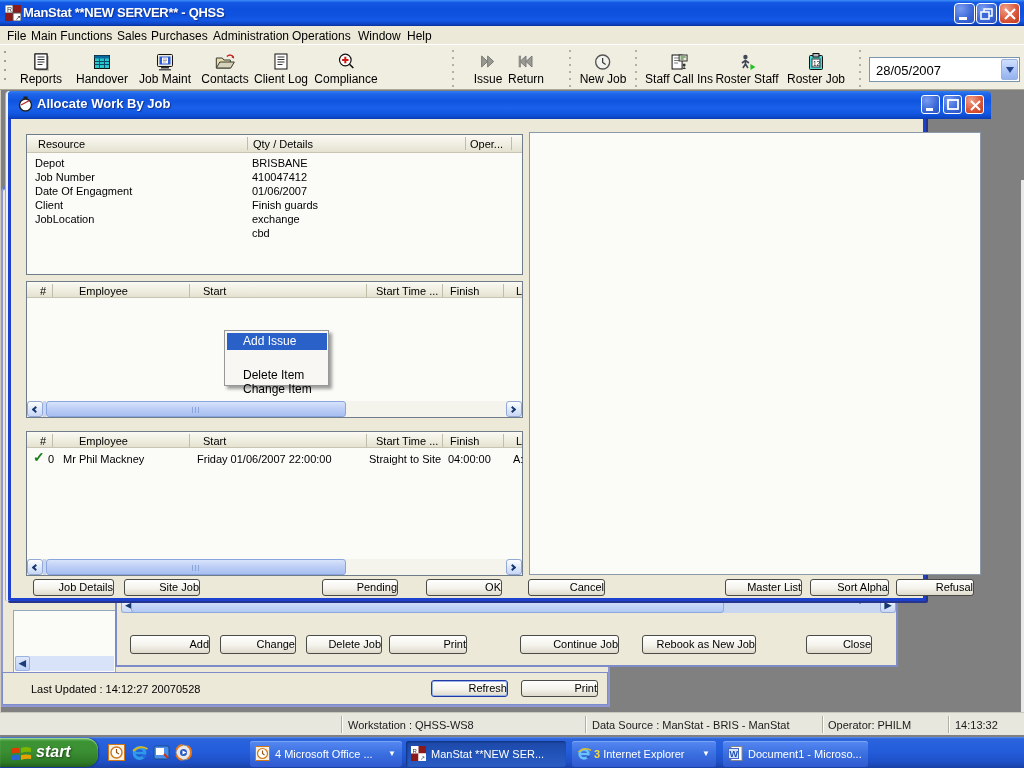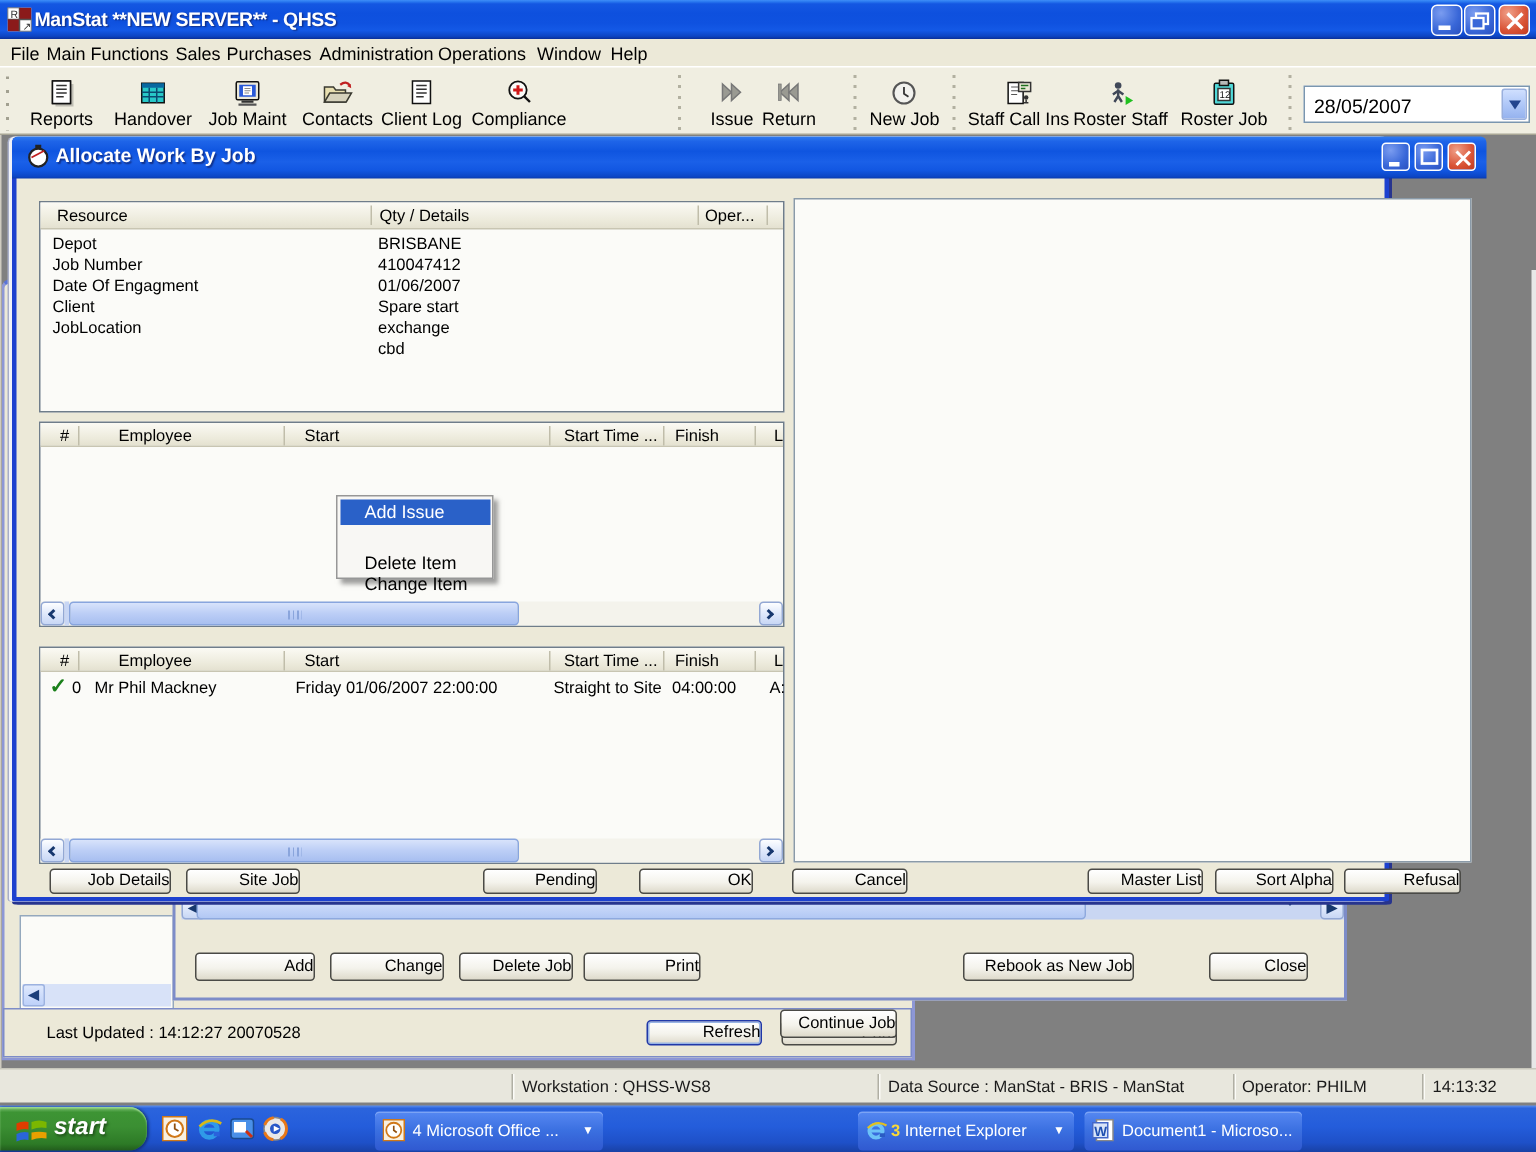--- a/index.html
+++ b/index.html
@@ -337,21 +337,21 @@
     <div class="hscroll">
         <div class="harr">◀</div>
         <div class="thumb"></div>
         <div class="harr" style="left:auto;right:0;">▶</div>
         <div class="darr"></div>
       </div>
     <div class="btn" style="left:13px; top:443px; width:80px; height:19px; line-height:17px;">Add</div>
     <div class="btn" style="left:103px; top:443px; width:76px; height:19px; line-height:17px;">Change</div>
     <div class="btn" style="left:189px; top:443px; width:76px; height:19px; line-height:17px;">Delete Job</div>
     <div class="btn" style="left:272px; top:443px; width:78px; height:19px; line-height:17px;">Print</div>
-    <div class="btn" style="left:403px; top:443px; width:78px; height:19px; line-height:17px;margin-top:38px;">Continue Job</div>
+    <div class="btn" style="left:403px; top:443px; width:99px; height:19px; line-height:17px;">Continue Job</div>
     <div class="btn" style="left:525px; top:443px; width:114px; height:19px; line-height:17px;">Rebook as New Job</div>
     <div class="btn" style="left:689px; top:443px; width:66px; height:19px; line-height:17px;">Close</div>
   </div>
 
   <div id="dialog" class="abs">
     <div id="dlgtitle">
       <svg class="dicon" width="15" height="16">
         <circle cx="7.5" cy="9" r="6" fill="#fff" stroke="#222" stroke-width="1.5"></circle>
         <rect x="5.5" y="0.5" width="4" height="2.5" fill="#222"></rect>
         <path d="M3 9 L11.5 4.5" stroke="#c02020" stroke-width="1.2"></path>
@@ -378,21 +378,21 @@
         <div class="csep" style="left:484px"></div>
       </div>
       <div class="prow">
         <span style="left:8px; top:22px;">Depot</span>
           <span style="left:225px; top:22px;">BRISBANE</span>
         <span style="left:8px; top:36px;">Job Number</span>
           <span style="left:225px; top:36px;">410047412</span>
         <span style="left:8px; top:50px;">Date Of Engagment</span>
           <span style="left:225px; top:50px;">01/06/2007</span>
         <span style="left:8px; top:64px;">Client</span>
-          <span style="left:225px; top:64px;">Spare start</span>
+          <span style="left:225px; top:64px;">Finish guards</span>
         <span style="left:8px; top:78px;">JobLocation</span>
           <span style="left:225px; top:78px;">exchange</span>
         <span style="left:225px; top:92px;">cbd</span>
       </div>
     </div>
 
     <div class="panel" style="top:190px; height:137px;">
       <div class="phead" style="height:16px;">
         <span style="left:13px">#</span>
         <span style="left:52px">Employee</span>
@@ -521,20 +521,32 @@
 
   <div class="tbtn" style="left:250px; width:152px;">
     <svg class="ti" width="15" height="15">
         <rect x="0.5" y="0.5" width="14" height="14" fill="#f8f0e0" stroke="#d07818"></rect>
         <circle cx="7.5" cy="7.5" r="5" fill="#fff" stroke="#d07818" stroke-width="1.2"></circle>
         <path d="M7.5 4.5v3l2 1.5" stroke="#905010" stroke-width="1.1" fill="none"></path>
       </svg>
     <span class="tt">4 Microsoft Office ...</span>
     <span style="position:absolute; right:6px; top:8px; font-size:8px;">▼</span>
   </div>
+  <div class="tbtn active" style="left:406px; width:160px;">
+    <svg class="ti" width="15" height="15">
+        <rect x="0" y="0" width="15" height="15" fill="#fff"></rect>
+        <rect x="0" y="0" width="7.5" height="7.5" fill="#fff"></rect>
+        <rect x="7.5" y="0" width="7.5" height="7.5" fill="#8b1a1a"></rect>
+        <rect x="0" y="7.5" width="7.5" height="7.5" fill="#8b1a1a"></rect>
+        <rect x="7.5" y="7.5" width="7.5" height="7.5" fill="#fff"></rect>
+        <text x="1.5" y="6.5" font-size="6" fill="#333">R</text>
+        <text x="9" y="14" font-size="6" fill="#333">↗</text>
+      </svg>
+    <span class="tt">ManStat **NEW SER...</span>
+  </div>
   <div class="tbtn" style="left:572px; width:144px;">
     <svg class="ti" width="15" height="15">
         <circle cx="7" cy="8" r="4.4" fill="none" stroke="#6cc2f8" stroke-width="2.6"></circle>
         <rect x="2.5" y="7" width="9" height="2" fill="#6cc2f8"></rect>
         <rect x="9.5" y="9.5" width="3.5" height="2.5" fill="#2a5cc4"></rect>
         <path d="M1.5 6 q6 -5.5 12.5 -1.7" fill="none" stroke="#e0c020" stroke-width="1.5"></path>
       </svg>
     <span class="tt" style="left:22px;"><span style="color:#f8d838; font-weight:bold;">3</span> Internet Explorer</span>
     <span style="position:absolute; right:6px; top:8px; font-size:8px;">▼</span>
   </div>

